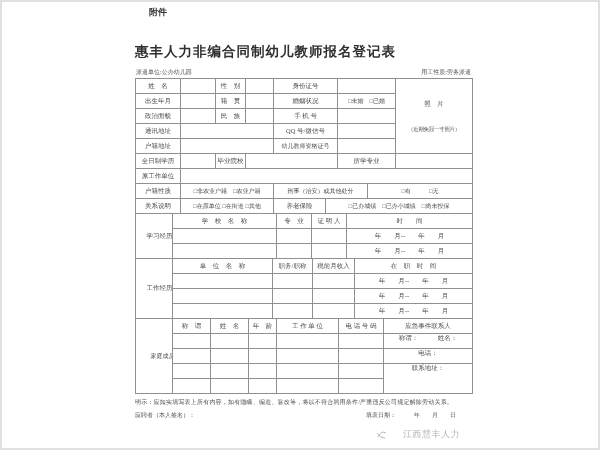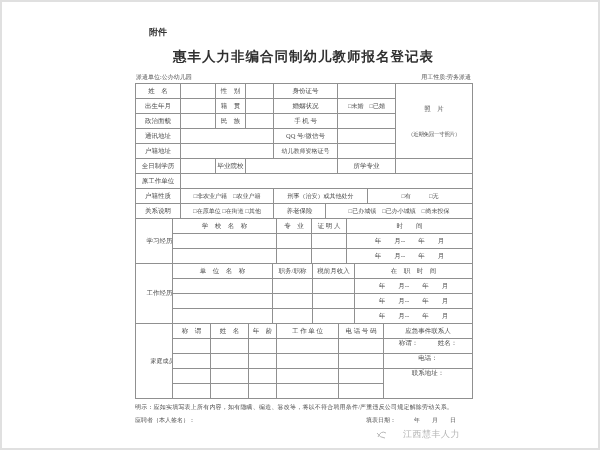--- a/index.html
+++ b/index.html
@@ -2,23 +2,23 @@
 <html><head>
 <meta charset="utf-8">
 <style>
   html,body{margin:0;padding:0;background:#fff;}
   .frame{
     width:600px;height:450px;box-sizing:border-box;position:relative;
     background:#ffffff;border:2px solid #e0e0e0;
     font-family:"Liberation Serif","DejaVu Serif",serif;
     overflow:hidden;
   }
-  .doc{position:absolute;left:133px;top:24px;width:337px;color:#4a4a4a;}
+  .doc{position:absolute;left:133px;top:4px;width:337px;color:#4a4a4a;}
   .attachment{font-size:9px;font-weight:bold;color:#333;margin-left:14px;}
-  .title{margin-top:9px;text-align:center;font-size:13.5px;font-weight:bold;color:#2f2f2f;letter-spacing:1px;white-space:nowrap;}
+  .title{margin-top:24px;text-align:left;font-size:13.5px;font-weight:bold;color:#2f2f2f;letter-spacing:1px;white-space:nowrap;}
   .meta-row{display:flex;justify-content:space-between;font-size:6px;color:#555;margin-top:7px;margin-bottom:2px;padding:0 1px;}
   table.t{width:337px;table-layout:fixed;border-collapse:collapse;margin-top:-1px;}
   table.t td{
     border:1px solid #909090;font-size:6.5px;color:#4d4d4d;text-align:center;
     padding:0 1px;height:14px;line-height:1.15;overflow:hidden;white-space:pre;
   }
   table.t td.small{font-size:6px;}
   .photo-cell div{white-space:pre;}
   .photo-note{font-size:5.5px;margin-top:3px;letter-spacing:-0.3px;}
   .vlabel-inner{margin:0 auto;word-break:break-all;line-height:1.6;font-size:6.5px;}

